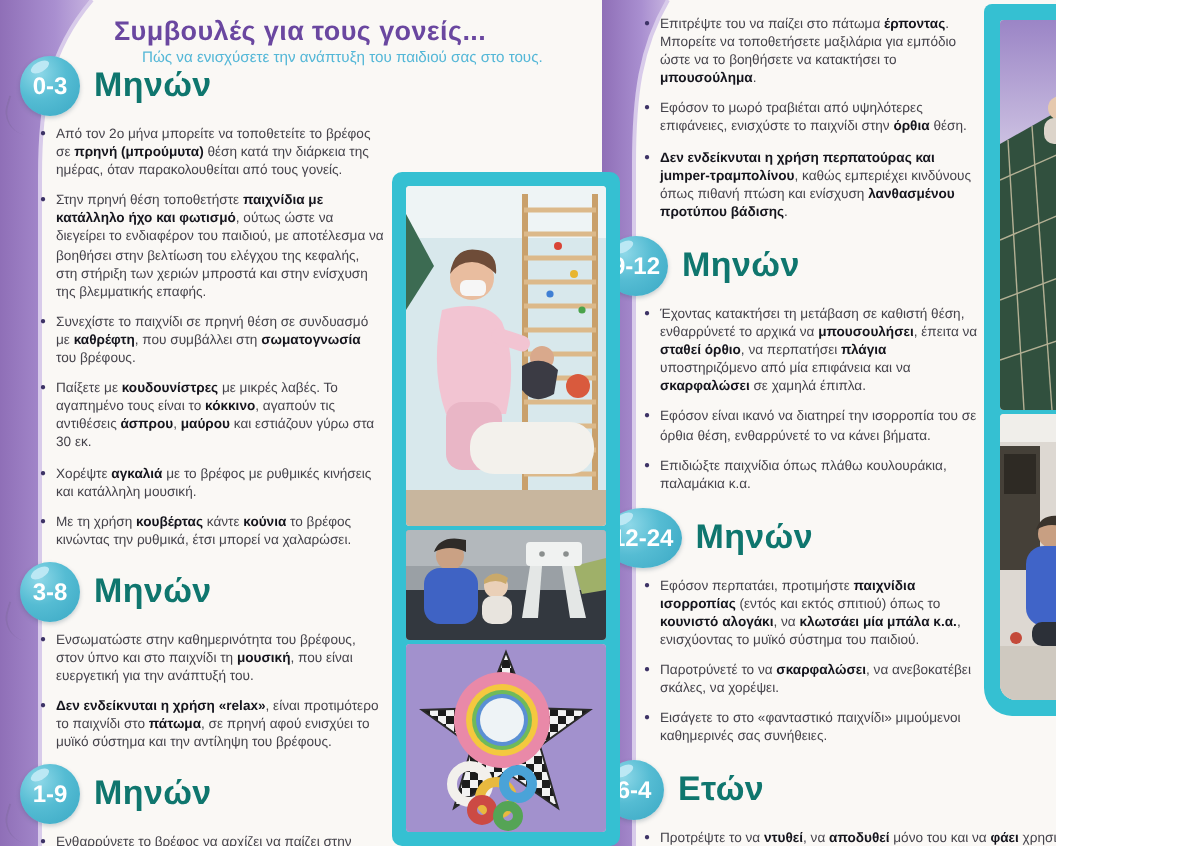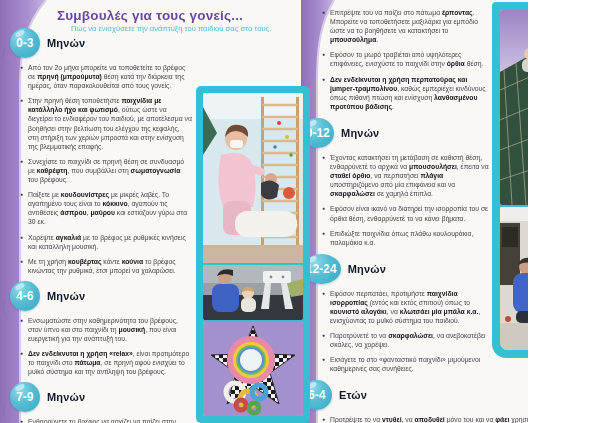--- a/index.html
+++ b/index.html
@@ -34,21 +34,21 @@
     box-shadow:0 1px 2px rgba(40,70,90,.25);
   }
   .badge::before { 
     content:""; position:absolute; top:3px; left:5px; width:10px; height:5px;
     background:#bfe9f4; border-radius:50%; transform:rotate(-28deg); opacity:.95;
   }
   .badge::after { 
     content:""; position:absolute; left:-8px; top:21px; width:11px; height:17px;
     border-left:1.2px solid #8a6fae; border-bottom-left-radius:12px; transform:rotate(16deg);
   }
-  .sec-title { font-size:11px; font-weight:bold; color:#0f172a; letter-spacing:.2px; }
+  .sec-title { font-size:17px; font-weight:bold; color:#0f766e; letter-spacing:.2px; }
 
   ul.bullets { list-style:none; margin:5px 0 5px 10px; padding:0; width:172px; }
   .col-right ul.bullets { margin-left:0; width:170px; }
   ul.bullets li {
     position:relative; padding-left:8px; margin-bottom:6px;
     font-size:6.8px; line-height:1.34; color:#45434b; text-align:left;
   }
   ul.bullets li::before {
     content:"\25CF"; position:absolute; left:0; top:1px; font-size:5px; color:#3d3366;
   }
@@ -108,30 +108,30 @@
     <ul class="bullets">
       <li>Από τον 2ο μήνα μπορείτε να τοποθετείτε το βρέφος σε <b>πρηνή (μπρούμυτα)</b> θέση κατά την διάρκεια της ημέρας, όταν παρακολουθείται από τους γονείς.</li>
       <li>Στην πρηνή θέση τοποθετήστε <b>παιχνίδια με κατάλληλο ήχο και φωτισμό</b>, ούτως ώστε να διεγείρει το ενδιαφέρον του παιδιού, με αποτέλεσμα να βοηθήσει στην βελτίωση του ελέγχου της κεφαλής, στη στήριξη των χεριών μπροστά και στην ενίσχυση της βλεμματικής επαφής.</li>
       <li>Συνεχίστε το παιχνίδι σε πρηνή θέση σε συνδυασμό με <b>καθρέφτη</b>, που συμβάλλει στη <b>σωματογνωσία</b> του βρέφους.</li>
       <li>Παίξετε με <b>κουδουνίστρες</b> με μικρές λαβές. Το αγαπημένο τους είναι το <b>κόκκινο</b>, αγαπούν τις αντιθέσεις <b>άσπρου</b>, <b>μαύρου</b> και εστιάζουν γύρω στα 30 εκ.</li>
       <li>Χορέψτε <b>αγκαλιά</b> με το βρέφος με ρυθμικές κινήσεις και κατάλληλη μουσική.</li>
       <li>Με τη χρήση <b>κουβέρτας</b> κάντε <b>κούνια</b> το βρέφος κινώντας την ρυθμικά, έτσι μπορεί να χαλαρώσει.</li>
     </ul>
 
     <div class="sec-header">
-      <div class="badge">4-6</div>
+      <div class="badge">3-8</div>
       <div class="sec-title">Μηνών</div>
     </div>
     <ul class="bullets">
       <li>Ενσωματώστε στην καθημερινότητα του βρέφους, στον ύπνο και στο παιχνίδι τη <b>μουσική</b>, που είναι ευεργετική για την ανάπτυξή του.</li>
       <li><b>Δεν ενδείκνυται η χρήση «relax»</b>, είναι προτιμότερο το παιχνίδι στο <b>πάτωμα</b>, σε πρηνή αφού ενισχύει το μυϊκό σύστημα και την αντίληψη του βρέφους.</li>
     </ul>
 
     <div class="sec-header">
-      <div class="badge">7-9</div>
+      <div class="badge">1-9</div>
       <div class="sec-title">Μηνών</div>
     </div>
     <ul class="bullets">
       <li>Ενθαρρύνετε το βρέφος να αρχίζει να παίζει στην  θέση τοποθετώντας τα παιχνίδια στο πλάι ώστε να ενισχυθεί η μετάβαση στη τετραποδική θέση (μπουσούλημα).</li>
     </ul>
   </div>
 
   <div class="col col-right">
 
     <ul class="bullets" style="margin-top:2px;">

